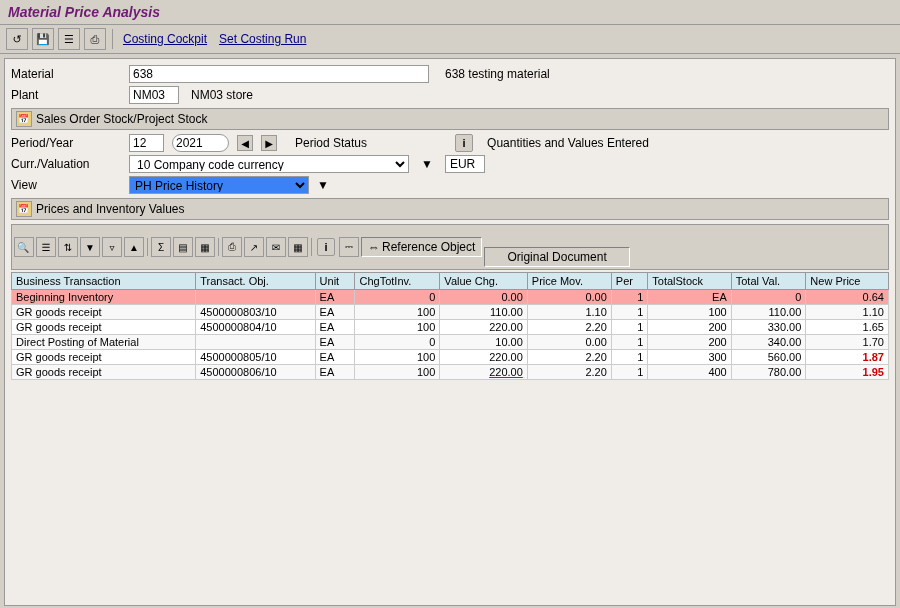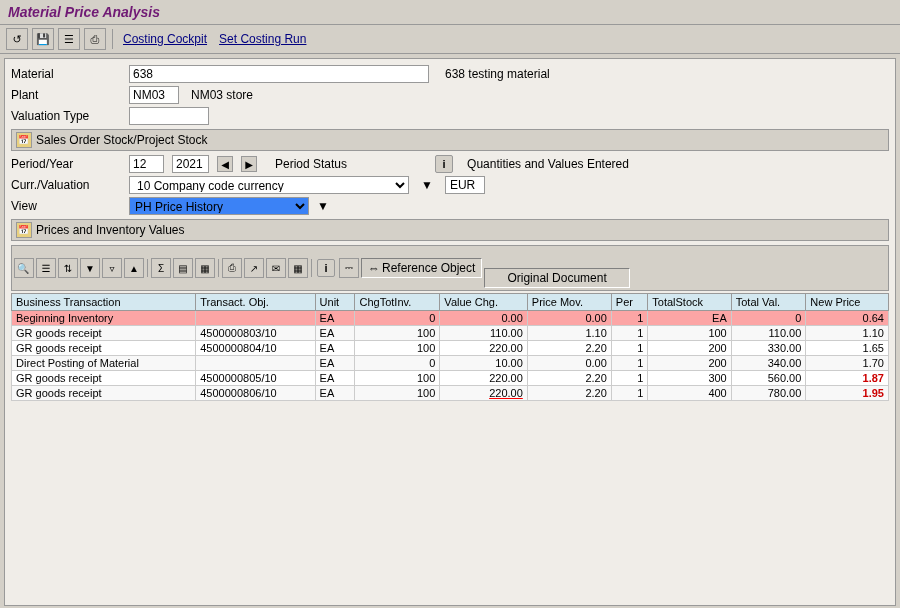--- a/index.html
+++ b/index.html
@@ -270,34 +270,30 @@
   </div>
 
   <div class="form-row">
     <span class="form-label">Plant</span>
     <div class="nm03-box">
       <span>NM03</span>
     </div>
     <span class="form-value" style="margin-left:4px;">NM03 store</span>
   </div>
 
-  <div class="form-row">
-    <span class="form-label">Valuation Type</span>
-    <input class="form-input" value="" style="width: 80px;">
-  </div>
 
   <div class="section-header">
     <div class="section-icon">📅</div>
     <span>Sales Order Stock/Project Stock</span>
   </div>
 
   <div class="period-row">
     <span class="form-label">Period/Year</span>
     <input class="form-input" value="12" style="width: 35px;">
-    <input class="form-input" value="2021" style="width: 37px;">
+    <input class="form-input" value="2021" style="width: 57px; border-radius: 9px;">
     <div class="nav-btn">◀</div>
     <div class="nav-btn">▶</div>
     <span style="margin-left:10px;">Period Status</span>
     <div class="info-btn" style="margin-left:80px;">i</div>
     <span class="qty-val-label" style="margin-left:6px;">Quantities and Values Entered</span>
   </div>
 
   <div class="form-row">
     <span class="form-label">Curr./Valuation</span>
     <select class="form-input" style="width:280px;">

